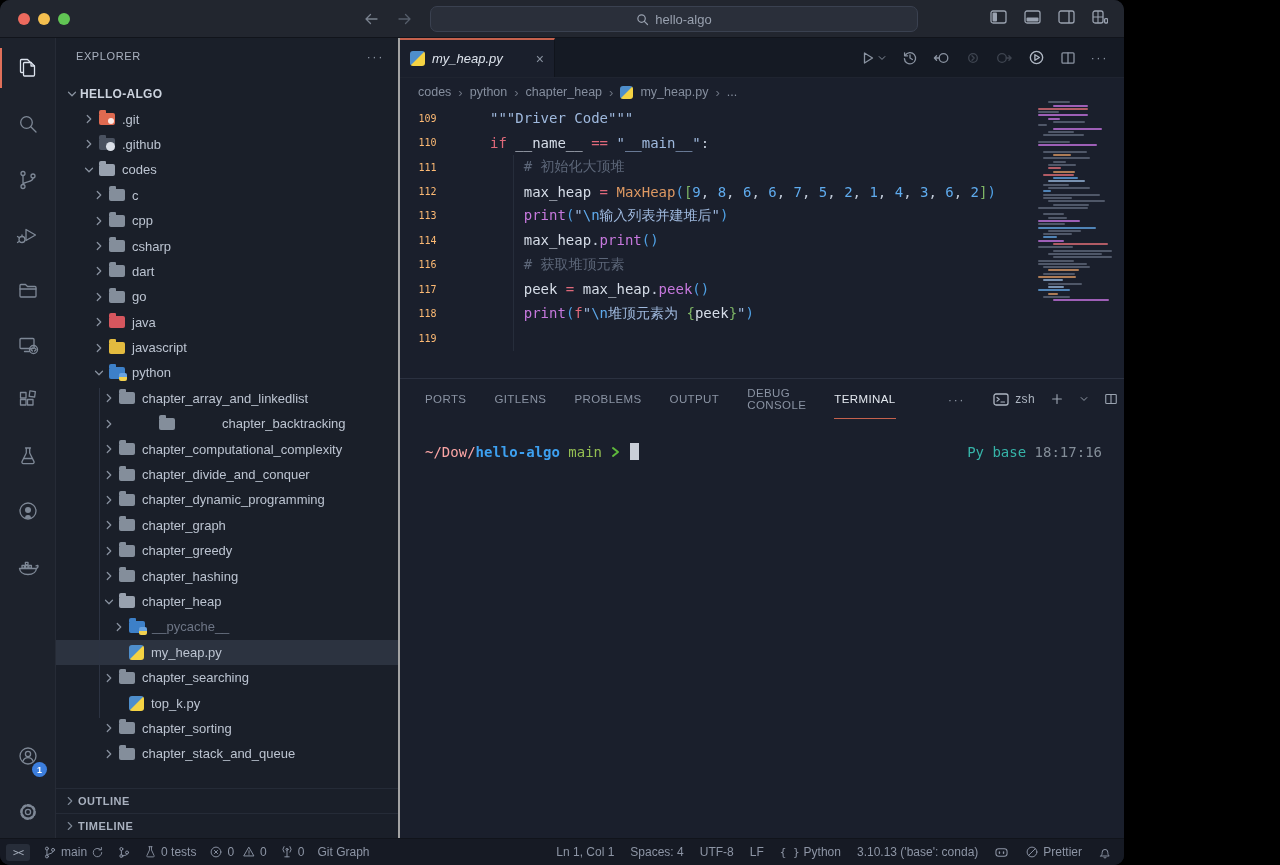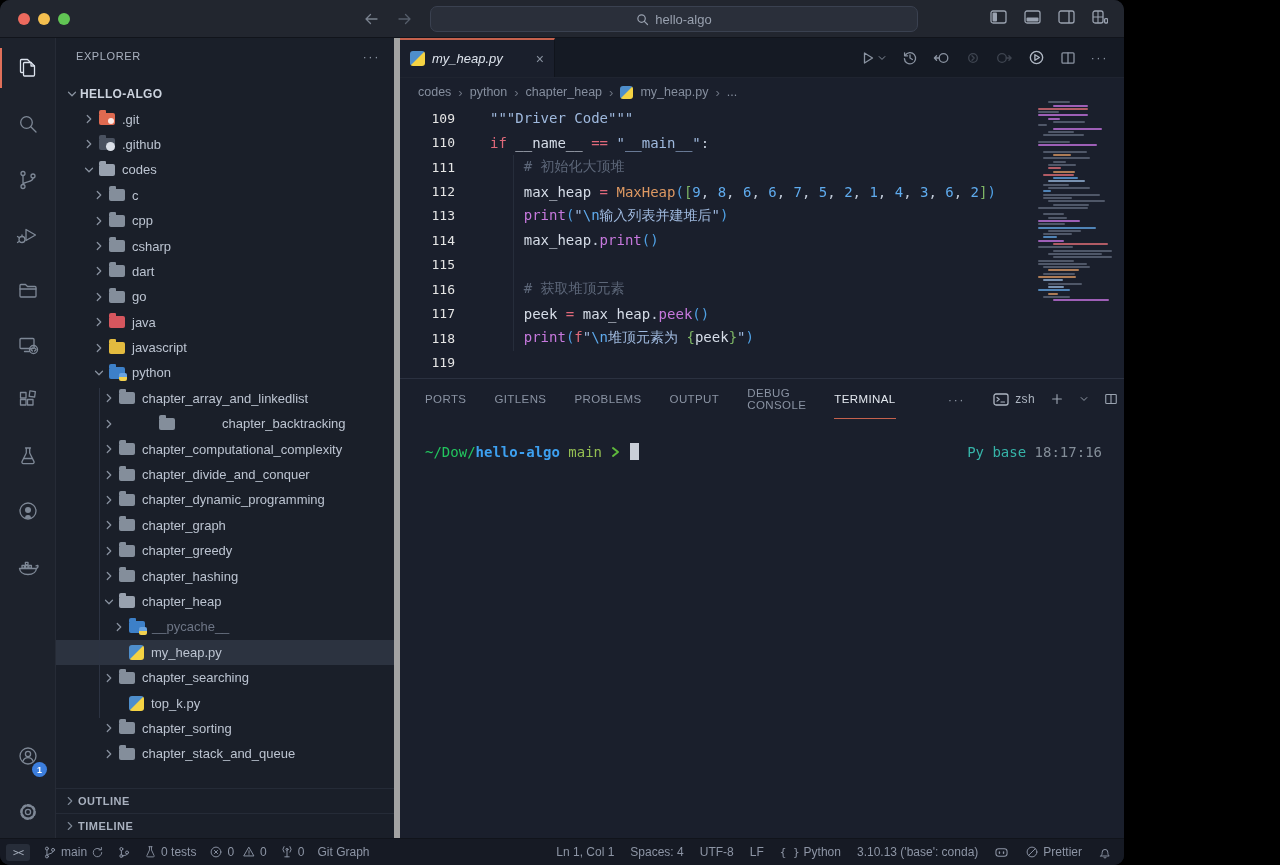--- a/index.html
+++ b/index.html
@@ -17,21 +17,21 @@
   .tb-icons{position:absolute;right:16px;top:10px;display:flex;gap:17px}
 
   
   .activitybar{position:absolute;top:38px;left:0;width:56px;bottom:27px;background:#1d222c;border-right:1px solid #262b36}
   .ab-item{position:absolute;left:0;width:56px;height:48px;display:flex;align-items:center;justify-content:center;cursor:pointer}
   .ab-item.active::before{content:"";position:absolute;left:0;top:4px;bottom:4px;width:2px;background:#e0705a}
   .ab-item.active .ic{stroke:#dde4ee}
   .badge{position:absolute;right:9px;bottom:3px;width:15px;height:15px;border-radius:50%;background:#3c7edd;color:#fff;font-size:9px;display:flex;align-items:center;justify-content:center;font-weight:bold}
 
   
-  .sidebar{position:absolute;left:56px;top:38px;width:344px;bottom:27px;background:#1a1f29;border-right:6px solid #a3a3a3;overflow:hidden}
+  .sidebar{position:absolute;left:56px;top:38px;width:344px;bottom:27px;background:#1a1f29;border-right:2px solid #a3a3a3;overflow:hidden}
   .sb-header{height:36px;display:flex;align-items:center;padding:0 14px 0 20px;font-size:11px;letter-spacing:.6px;color:#a9b1bf}
   .sb-more{margin-left:auto;color:#9aa2b0;font-size:14px;letter-spacing:2px;cursor:pointer}
   .tree{position:absolute;top:43px;left:0;right:0}
   .trow{display:flex;align-items:center;height:25.4px;font-size:13px;color:#bcc4d1;cursor:pointer;white-space:nowrap}
   .trow.selected{background:#2c3340}
   .trow.root{font-weight:bold;font-size:12px;color:#ccd3de;letter-spacing:.3px}
   .trow.dim .tlabel{color:#6d7585}
   .tchev{width:16px;height:16px;flex:none;color:#8a93a1;display:flex;align-items:center;justify-content:center}
   .fi{position:relative;width:16px;height:12px;border-radius:2px;margin:0 7px 0 2px;flex:none;background:#848e9b}
   .fi::before{content:"";position:absolute;top:-3px;left:0;width:7px;height:4px;background:inherit;border-radius:2px 1px 0 0}
@@ -54,38 +54,38 @@
   .editor-actions{margin-left:auto;display:flex;align-items:center;gap:15px;padding-right:16px}
   .dots{color:#8a93a1;font-size:13px;letter-spacing:1.5px}
   .dim35{opacity:.35}
   .breadcrumb{position:absolute;top:40px;left:0;right:0;height:28px;display:flex;align-items:center;padding-left:18px;font-size:12.5px;color:#858e9e;gap:7px}
   .bc-sep{color:#6b7280;font-size:13px}
   .bc-item{cursor:pointer}
   .bc-py{width:13px;height:13px;border-radius:3px;background:linear-gradient(135deg,#4e8ecb 49%,#f5d343 51%)}
 
   .code{position:absolute;top:68px;left:0;right:100px;height:272px;font-family:"DejaVu Sans Mono","Liberation Mono",monospace;font-size:14px;cursor:text}
   .cl{display:flex;height:24.45px;align-items:center;white-space:pre}
-  .lnum{width:55px;text-align:right;color:#e5e5e5;flex:none;font-size:13px}
+  .lnum{width:55px;text-align:center;color:#fdba74;flex:none;font-size:10px}
   .ltext{padding-left:35px}
   .indent-guide{position:absolute;left:113px;top:117px;height:196px;width:1px;background:#262d3b}
   .tk-pln{color:#c3ccda}.tk-kw{color:#e0697a}.tk-op{color:#e0697a}.tk-var{color:#d6dde8}
   .tk-fn{color:#c678dd}.tk-cls{color:#dd9862}.tk-num{color:#5fabee}.tk-brb{color:#4fa0e4}
   .tk-brg{color:#7db565}.tk-str{color:#9fb9de}.tk-esc{color:#5fabee}.tk-com{color:#5c6678}
 
   .minimap{position:absolute;top:60px;right:10px;width:76px;height:232px;cursor:pointer}
   .mm-row{height:2px;margin-bottom:1.3px;border-radius:1px;opacity:.85}
 
   
   .panel{position:absolute;top:340px;left:0;right:0;bottom:0;border-top:1px solid #2b3140;background:#1a1f2c}
   .panel-tabs{height:40px;display:flex;align-items:center;padding:0 14px 0 25px;gap:28px;font-size:11.5px;letter-spacing:.4px;color:#8a93a3}
   .ptab{height:100%;display:flex;align-items:center;border-bottom:1px solid transparent;cursor:pointer}
   .ptab.active{color:#e4e9f0;border-bottom-color:#c4614d}
   .panel-right{margin-left:auto;display:flex;align-items:center;gap:15px;color:#aeb6c2;font-size:12px}
   .prompt-line{position:absolute;top:64px;left:25px;right:22px;font-family:"DejaVu Sans Mono","Liberation Mono",monospace;font-size:14px;display:flex;align-items:center;white-space:pre}
-  .t-blue{color:#22c55e}.t-blue-b{color:#3da0f0;font-weight:bold}.t-green{color:#93bd52}
+  .t-blue{color:#fca5a5}.t-blue-b{color:#3da0f0;font-weight:bold}.t-green{color:#93bd52}
   .cursor-block{display:inline-block;width:9px;height:17px;background:#c9ced8;margin-left:9px}
   .rprompt{margin-left:auto}
   .t-teal{color:#36b3a8}.t-gray{color:#848e99}
 
   
   .statusbar{position:absolute;bottom:0;left:0;right:0;height:27px;background:#161a24;border-top:1px solid #11141b;display:flex;align-items:center;font-size:12px;color:#8d95a5;padding:0 12px 0 6px}
   .sb-item{display:flex;align-items:center;gap:4px;margin-right:13px;cursor:pointer;white-space:nowrap}
   .sb-item .ic{stroke:#8d95a5;stroke-width:1.1}
   .remote-tile{background:#272d39;border-radius:3px;padding:3px 7px;font-size:10px;letter-spacing:-1px;color:#aab2c0;font-family:"DejaVu Sans Mono",monospace}
   .sb-right{margin-left:auto;display:flex;align-items:center}
@@ -573,21 +573,20 @@
       <span class="bc-item">...</span>
     </div>
 
     <div class="code" id="code-lines">
         <div class="cl"><span class="lnum">109</span><span class="ltext"><span class="tk-str">"""Driver Code"""</span></span></div>
         <div class="cl"><span class="lnum">110</span><span class="ltext"><span class="tk-kw">if</span><span class="tk-pln"> </span><span class="tk-var">__name__</span><span class="tk-op"> == </span><span class="tk-str">"__main__"</span><span class="tk-pln">:</span></span></div>
         <div class="cl"><span class="lnum">111</span><span class="ltext"><span class="tk-pln">    </span><span class="tk-com"># 初始化大顶堆</span></span></div>
         <div class="cl"><span class="lnum">112</span><span class="ltext"><span class="tk-pln">    </span><span class="tk-var">max_heap</span><span class="tk-op"> = </span><span class="tk-cls">MaxHeap</span><span class="tk-brb">(</span><span class="tk-brg">[</span><span class="tk-num">9</span><span class="tk-pln">, </span><span class="tk-num">8</span><span class="tk-pln">, </span><span class="tk-num">6</span><span class="tk-pln">, </span><span class="tk-num">6</span><span class="tk-pln">, </span><span class="tk-num">7</span><span class="tk-pln">, </span><span class="tk-num">5</span><span class="tk-pln">, </span><span class="tk-num">2</span><span class="tk-pln">, </span><span class="tk-num">1</span><span class="tk-pln">, </span><span class="tk-num">4</span><span class="tk-pln">, </span><span class="tk-num">3</span><span class="tk-pln">, </span><span class="tk-num">6</span><span class="tk-pln">, </span><span class="tk-num">2</span><span class="tk-brg">]</span><span class="tk-brb">)</span></span></div>
         <div class="cl"><span class="lnum">113</span><span class="ltext"><span class="tk-pln">    </span><span class="tk-fn">print</span><span class="tk-brb">(</span><span class="tk-str">"</span><span class="tk-esc">\n</span><span class="tk-str">输入列表并建堆后"</span><span class="tk-brb">)</span></span></div>
         <div class="cl"><span class="lnum">114</span><span class="ltext"><span class="tk-pln">    </span><span class="tk-var">max_heap</span><span class="tk-pln">.</span><span class="tk-fn">print</span><span class="tk-brb">()</span></span></div>
-        <div class="cl"><span class="lnum">115</span><span class="ltext"></span></div>
         <div class="cl"><span class="lnum">116</span><span class="ltext"><span class="tk-pln">    </span><span class="tk-com"># 获取堆顶元素</span></span></div>
         <div class="cl"><span class="lnum">117</span><span class="ltext"><span class="tk-pln">    </span><span class="tk-var">peek</span><span class="tk-op"> = </span><span class="tk-var">max_heap</span><span class="tk-pln">.</span><span class="tk-fn">peek</span><span class="tk-brb">()</span></span></div>
         <div class="cl"><span class="lnum">118</span><span class="ltext"><span class="tk-pln">    </span><span class="tk-fn">print</span><span class="tk-brb">(</span><span class="tk-kw">f</span><span class="tk-str">"</span><span class="tk-esc">\n</span><span class="tk-str">堆顶元素为 </span><span class="tk-brg">{</span><span class="tk-var">peek</span><span class="tk-brg">}</span><span class="tk-str">"</span><span class="tk-brb">)</span></span></div>
         <div class="cl"><span class="lnum">119</span><span class="ltext"></span></div>
       </div>
     <div class="indent-guide"></div>
     <div class="minimap" id="minimap">
         <div class="mm-row"></div>
         <div class="mm-row" style="margin-left: 10px; width: 21.6919px; background: rgb(89, 98, 115);"></div>
         <div class="mm-row" style="margin-left: 15px; width: 34.6405px; background: rgb(182, 107, 208);"></div>

